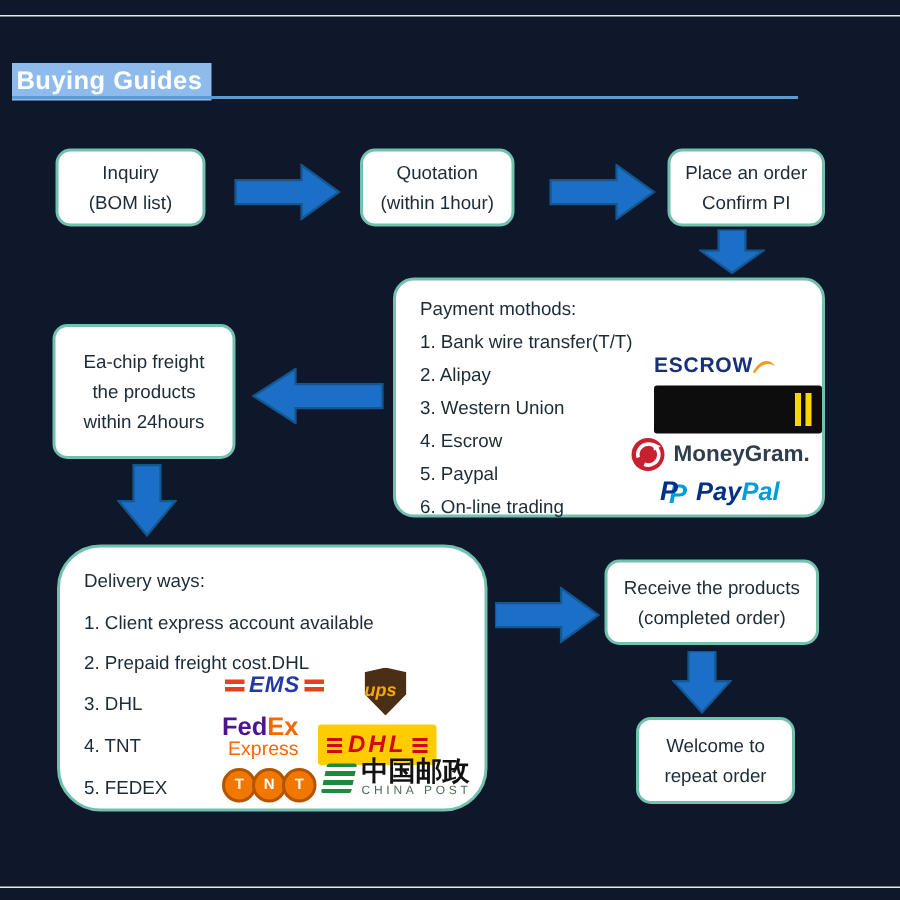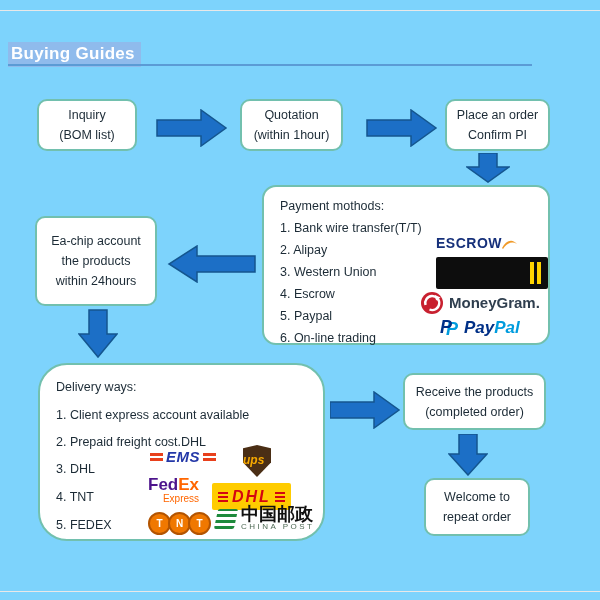--- a/index.html
+++ b/index.html
@@ -1,16 +1,16 @@
 <!DOCTYPE html>
 <html><head>
 <meta charset="utf-8">
 <style>
   html,body{margin:0;padding:0;background:#fff;}
-  #canvas{position:relative;width:600px;height:600px;background:#7dd3fc;overflow:hidden;
+  #canvas{position:relative;width:600px;height:600px;background:#0f172a;overflow:hidden;
           font-family:"Liberation Sans", sans-serif;}
   .faint-rule{position:absolute;left:0;width:600px;height:1px;background:#e8e8e8;}
 
   
   .title-wrap{position:absolute;left:8px;top:42px;}
   .title-text{display:inline-block;background:#8fbbec;color:#ffffff;font-size:17px;font-weight:bold;
               padding:2px 6px 3px 3px;letter-spacing:.3px;}
   .title-underline{position:absolute;left:8px;top:64px;width:524px;height:2px;background:#5b9bd5;}
 
   
@@ -41,21 +41,21 @@
   .pp-text .p1{color:#003087;}
   .pp-text .p2{color:#009cde;}
   .stripe2{display:inline-block;width:13px;height:3px;background:#e8401c;box-shadow:0 5px 0 #e8401c;margin-top:-5px;}
   .ems-text{font-size:15px;font-weight:bold;font-style:italic;color:#2438a8;margin:0 3px;letter-spacing:.5px;}
   .ups{width:28px;height:32px;background:#4a2e15;color:#f5a800;font-weight:bold;font-style:italic;
        font-size:12px;display:flex;align-items:flex-start;padding-top:5px;box-sizing:border-box;
        clip-path:polygon(0 10%,50% 0,100% 10%,100% 55%,50% 100%,0 55%);}
   .fedex{display:block;line-height:15px;}
   .fedex .f1{color:#4d148c;font-weight:bold;font-size:17px;}
   .fedex .f2{color:#ff6600;font-weight:bold;font-size:17px;margin-top:12px;}
-  .fedex .fsub{display:block;text-align:right;color:#ff6600;font-size:10px;line-height:9px;}
+  .fedex .fsub{display:block;text-align:right;color:#ff6600;font-size:13px;line-height:9px;}
   .dhl{background:#ffcc00;height:27px;padding:0 6px;display:flex;align-items:center;border-radius:2px;}
   .dhl-stripe{display:inline-block;width:10px;height:2px;background:#d40511;
               box-shadow:0 -4px 0 #d40511,0 4px 0 #d40511;}
   .dhl-text{color:#d40511;font-weight:bold;font-style:italic;font-size:16px;letter-spacing:2px;margin:0 4px;}
   .tnt-c{width:19px;height:19px;border-radius:50%;background:#f07800;border:2px solid #b35400;color:#fff;
          font-size:10px;font-weight:bold;display:flex;align-items:center;justify-content:center;margin-right:-3px;}
   .cp-emblem{width:20px;height:20px;background:repeating-linear-gradient(0deg,#1e8a3c 0 3px,#ffffff 3px 6px);
              transform:skewX(-12deg);margin-right:5px;border-radius:2px;}
   .cp-cn{font-size:18px;font-weight:bold;color:#111;line-height:15px;}
   .cp-en{font-size:8px;color:#4f6a55;letter-spacing:2.5px;line-height:9px;}
@@ -133,21 +133,21 @@
         <span class="pb">P</span>
         <span class="pf">P</span>
       </span>
       <span class="pp-text">
         <span class="p1">Pay</span><span class="p2">Pal</span>
       </span>
     </div>
   </div>
 
   <div class="box" style="left:35px;top:216px;width:122px;height:90px;">
-    <div>Ea-chip account</div>
+    <div>Ea-chip freight</div>
     <div>the products</div>
     <div>within 24hours</div>
   </div>
 
   <div class="arrow" style="left:166px;top:245px;width:90px;height:38px;">
     <svg viewBox="0 0 88 38">
         <polygon points="88,11 30,11 30,1 2,19 30,37 30,27 88,27"></polygon>
       </svg>
   </div>
 

